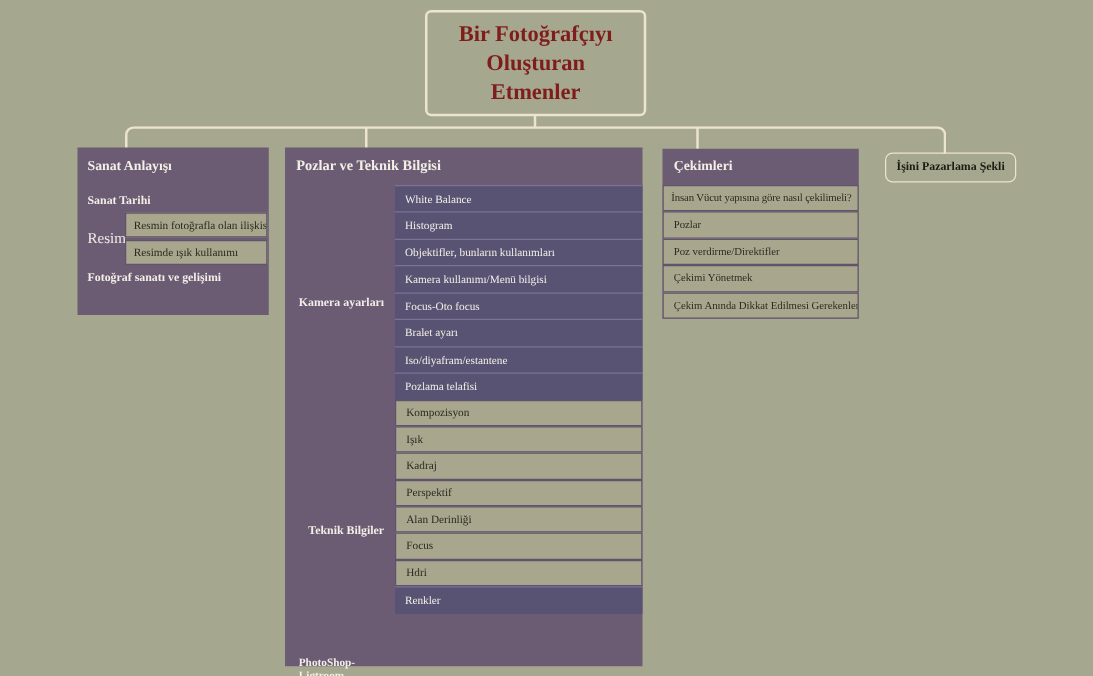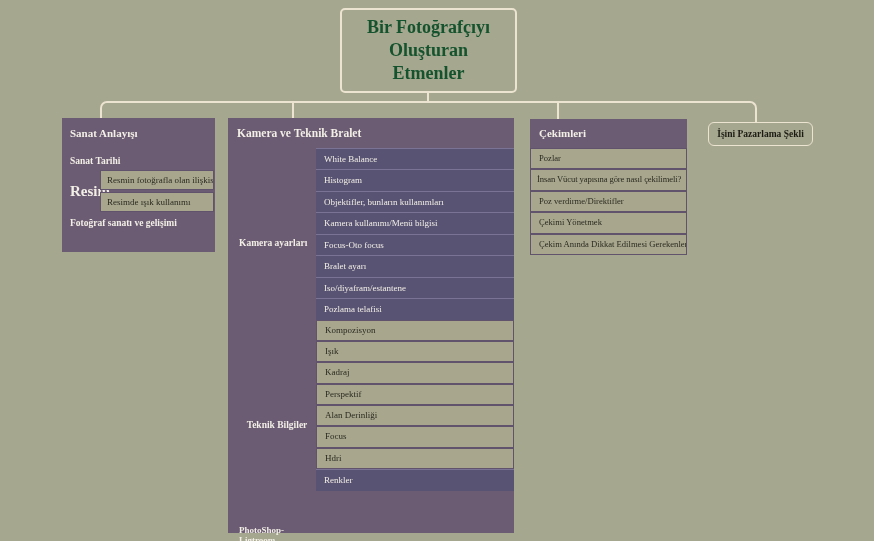--- a/index.html
+++ b/index.html
@@ -23,35 +23,35 @@
   .stub-root { left: 427px; top: 92px; width: 2px; height: 10px; background: #ece3d0; }
   .drop-kamera { left: 292px; top: 102px; width: 2px; height: 17px; background: #ece3d0; }
   .drop-cekim  { left: 557px; top: 102px; width: 2px; height: 18px; background: #ece3d0; }
 
   
   .title-box {
     position: absolute; left: 340px; top: 8px; width: 177px; height: 85px;
     border: 2px solid #ece3d0; border-radius: 5px;
     display: flex; align-items: center; justify-content: center;
     text-align: center; padding: 4px 10px;
-    font-size: 18px; font-weight: bold; line-height: 23px; color: #14532d;
+    font-size: 18px; font-weight: bold; line-height: 23px; color: #7f1d1d;
   }
 
   
   .lt { color: #f2efe6; }
   .dk { color: #2b2a20; }
 
   
   .sanat {
     position: absolute; left: 62px; top: 118px; width: 153px; height: 134px;
     background: #6b5b73;
   }
   .sanat .hdr { position: absolute; left: 8px; top: 9px; font-size: 11px; font-weight: bold; }
   .sanat .it1 { position: absolute; left: 8px; top: 38px; font-size: 9.5px; font-weight: bold; }
-  .sanat .lresim { position: absolute; left: 8px; top: 65px; font-size: 15px; font-weight: bold; }
+  .sanat .lresim { position: absolute; left: 8px; top: 65px; font-size: 12px; font-weight: normal; }
   .sanat .child {
     position: absolute; left: 38px; width: 114px; height: 20px;
     background: #a8a78e; border: 1px solid #60536b;
     font-size: 9px; line-height: 18px; padding-left: 6px;
     white-space: nowrap; overflow: hidden;
   }
   .sanat .c1 { top: 52px; }
   .sanat .c2 { top: 74px; }
   .sanat .it2 { position: absolute; left: 8px; top: 100px; font-size: 9.5px; font-weight: bold; white-space: nowrap; }
 
@@ -113,21 +113,21 @@
   <section class="sanat lt">
     <div class="hdr">Sanat Anlayışı</div>
     <div class="it1">Sanat Tarihi</div>
     <div class="lresim">Resim</div>
     <div class="child c1 dk">Resmin fotoğrafla olan ilişkisi</div>
     <div class="child c2 dk">Resimde ışık kullanımı</div>
     <div class="it2">Fotoğraf sanatı ve gelişimi</div>
   </section>
 
   <section class="kamera lt">
-    <div class="hdr">Kamera ve Teknik Bralet</div>
+    <div class="hdr">Pozlar ve Teknik Bilgisi</div>
     <div class="glabel gl0">Kamera ayarları</div>
     <div class="glabel gl1">Teknik Bilgiler</div>
     <div class="glabel gl2">PhotoShop-Ligtroom</div>
     <div class="rows">
       <div class="prow">White Balance</div>
       <div class="prow">Histogram</div>
       <div class="prow">Objektifler, bunların kullanımları</div>
       <div class="prow">Kamera kullanımı/Menü bilgisi</div>
       <div class="prow">Focus-Oto focus</div>
       <div class="prow">Bralet ayarı</div>
@@ -139,22 +139,22 @@
       <div class="krow">Perspektif</div>
       <div class="krow">Alan Derinliği</div>
       <div class="krow">Focus</div>
       <div class="krow">Hdri</div>
       <div class="prow">Renkler</div>
     </div>
   </section>
 
   <section class="cek lt">
     <div class="hdr">Çekimleri</div>
+    <div class="krow long">İnsan Vücut yapısına göre nasıl çekilimeli?</div>
     <div class="krow">Pozlar</div>
-    <div class="krow long">İnsan Vücut yapısına göre nasıl çekilimeli?</div>
     <div class="krow">Poz verdirme/Direktifler</div>
     <div class="krow">Çekimi Yönetmek</div>
     <div class="krow">Çekim Anında Dikkat Edilmesi Gerekenler</div>
   </section>
 
   <div class="pazar">
     <span>İşini Pazarlama Şekli</span>
   </div>
 
 </div>

